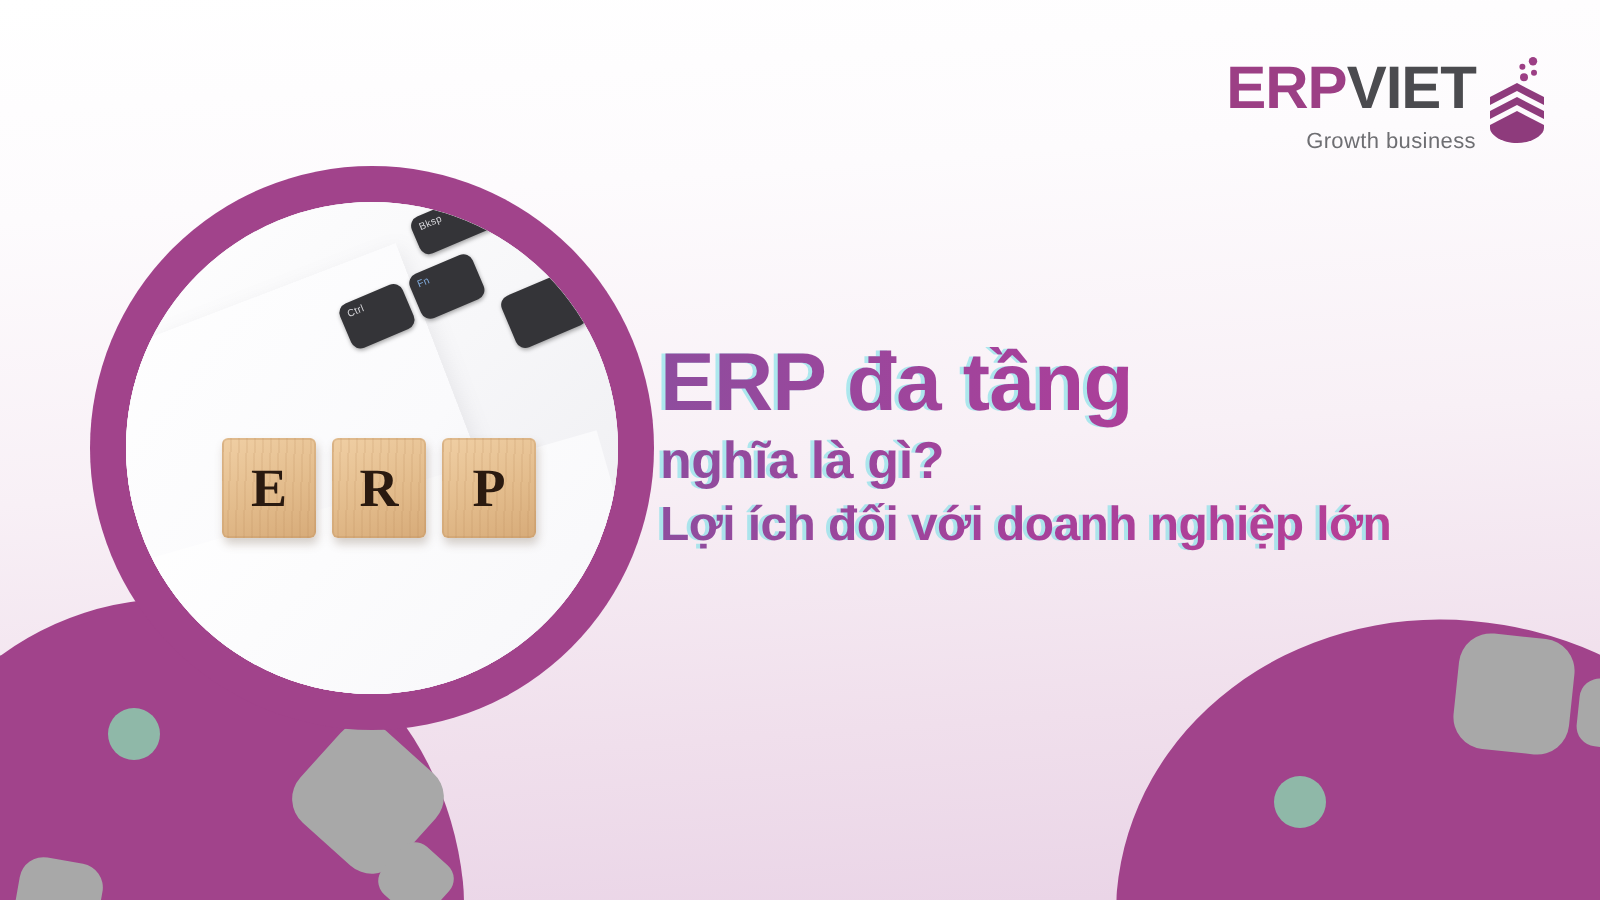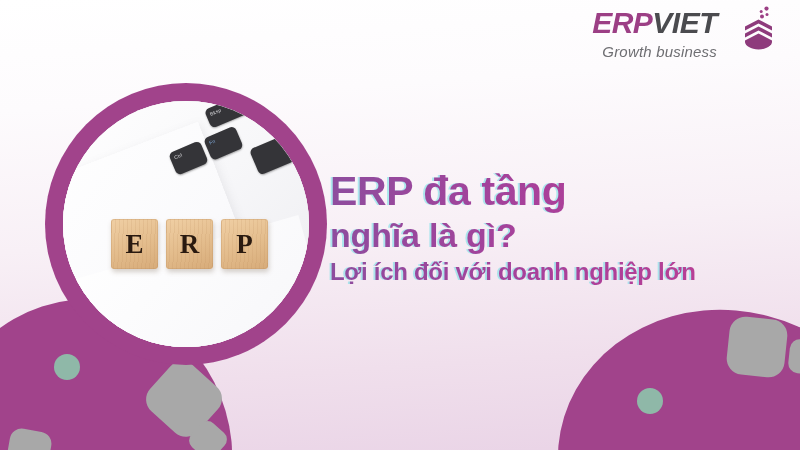--- a/index.html
+++ b/index.html
@@ -174,39 +174,38 @@
     line-height: 1;
   }
   .b1 { left: 0; }
   .b2 { left: 55px; }
   .b3 { left: 110px; }
 
   
   .logo {
     position: absolute;
     right: 24px;
-    top: 8px;
+    top: 30px;
     display: flex;
     align-items: flex-start;
-    gap: 25px;
-    font-style: italic;
+    gap: 4px;
   }
   .logo-text { display: flex; flex-direction: column; align-items: flex-end; }
   .logo-word {
     font-size: 30px;
     font-weight: 800;
     letter-spacing: -0.5px;
     line-height: 1;
     font-family: "Liberation Sans", sans-serif;
   }
   .logo-erp { color: #9c3f85; }
   .logo-viet { color: #4b4b4f; }
   .logo-tag {
     margin-top: 5px;
-    font-size: 15px;
+    font-size: 11px;
     color: #6e6e72;
     letter-spacing: 0.2px;
   }
   .logo-mark { width: 34px; height: 44px; margin-top: -2px; }
 
   
   .headline {
     position: absolute;
     left: 330px;
     top: 168px;
@@ -218,21 +217,21 @@
     background: linear-gradient(96deg, #8e4d9e 0%, #a8409a 45%, #bf3f93 100%);
     -webkit-background-clip: text;
     background-clip: text;
     color: transparent;
     -webkit-text-fill-color: transparent;
     text-shadow: none;
     filter: drop-shadow(-1.2px 0.6px 0 rgba(110,222,230,0.55));
     font-family: "Liberation Sans", sans-serif;
   }
   .h1 { font-size: 41px; letter-spacing: -0.4px; }
-  .h2 { font-size: 34px; margin-top: 2px; letter-spacing: -0.2px; }
+  .h2 { font-size: 26px; margin-top: 2px; letter-spacing: -0.2px; }
   .h3 { font-size: 24px; margin-top: 3px; letter-spacing: -0.3px; }
 </style>
 </head>
 <body>
 
 <div id="stage">
 
   <div class="deco gray-sq gs-l1"></div>
   <div class="deco blob-left"></div>
   <div class="deco dot-teal-left"></div>

